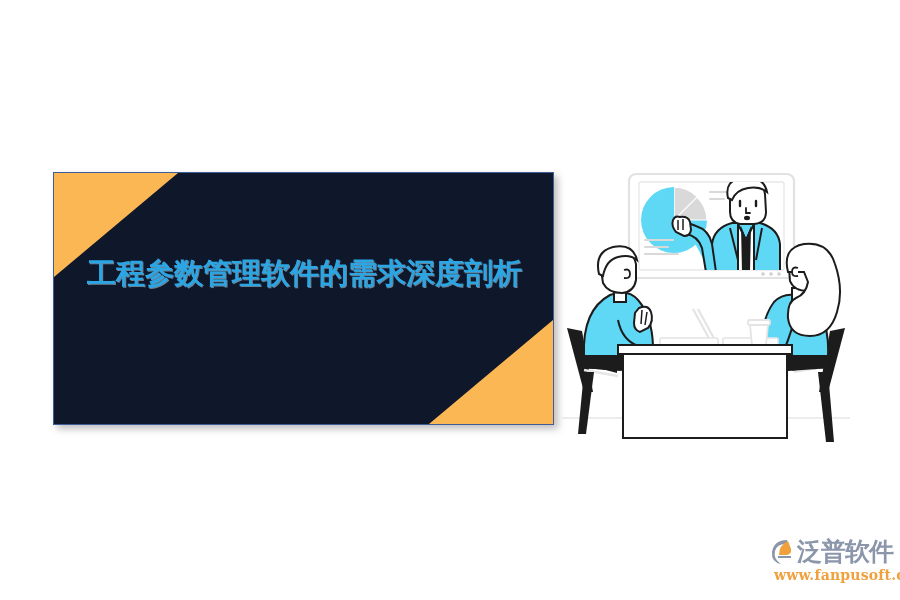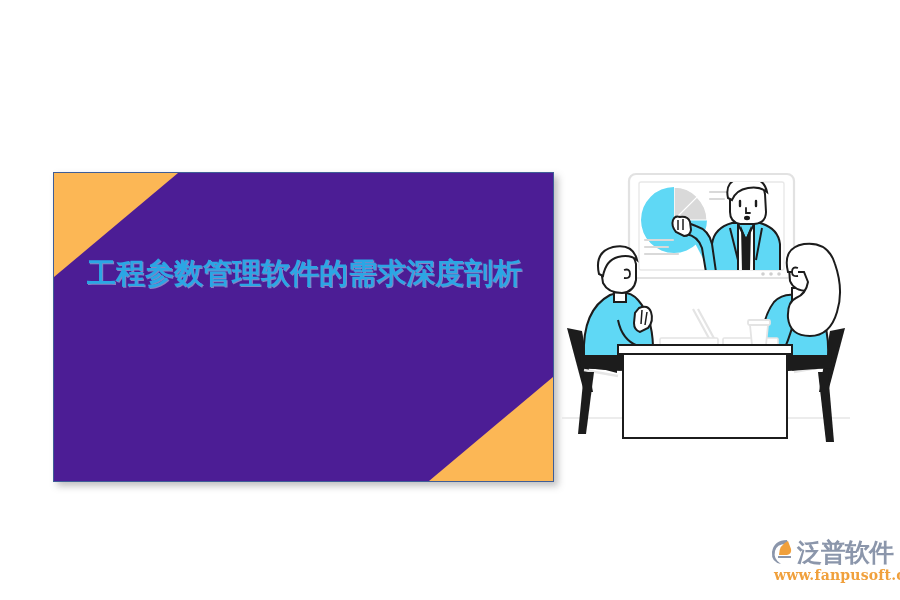--- a/index.html
+++ b/index.html
@@ -14,22 +14,22 @@
     overflow: hidden;
     font-family: "DejaVu Sans", "Liberation Sans", sans-serif;
   }
 
   
   #title-card {
     position: absolute;
     left: 53px;
     top: 172px;
     width: 501px;
-    height: 310px;
-    background: #4c1d95;
+    height: 253px;
+    background: #0f172a;
     border: 1px solid #3f5e97;
     box-sizing: border-box;
     box-shadow: 4px 4px 7px rgba(90,90,90,0.38);
   }
   #title-card .corner-tl {
     position: absolute;
     left: 0;
     top: 0;
     width: 0;
     height: 0;
@@ -85,21 +85,21 @@
     align-items: center;
     height: 32px;
   }
   #logo-mark {
     width: 30px;
     height: 30px;
     flex: 0 0 30px;
   }
   #logo-name {
     color: #8b96ab;
-    font-family: Liberation Sans, sans-serif;
+    font-family: Liberation Serif, serif;
     font-weight: 700;
     font-size: 25px;
     line-height: 30px;
     margin-left: 1px;
     letter-spacing: -1px;
     white-space: nowrap;
   }
   #logo-url {
     color: #f0a03c;
     font-family: "DejaVu Serif", "Liberation Serif", serif;

